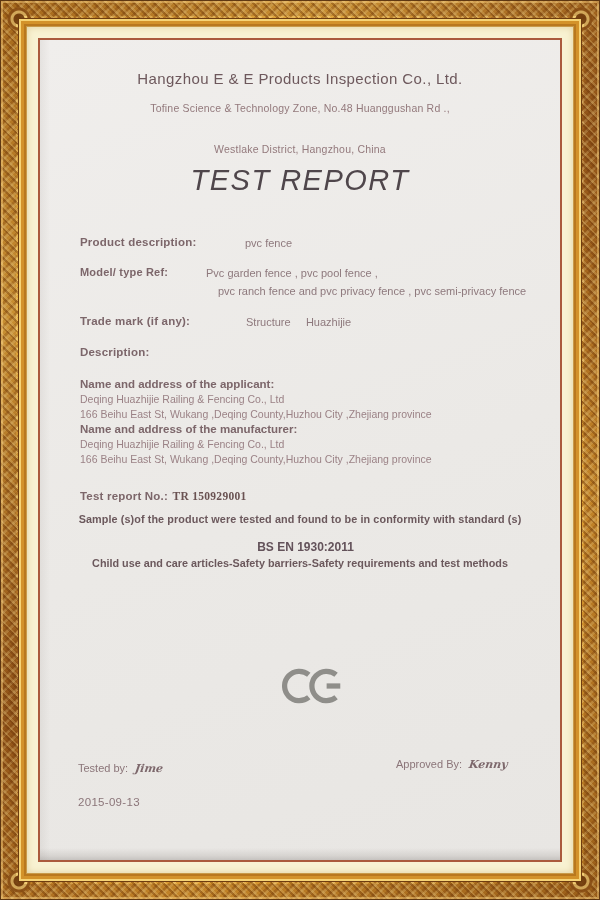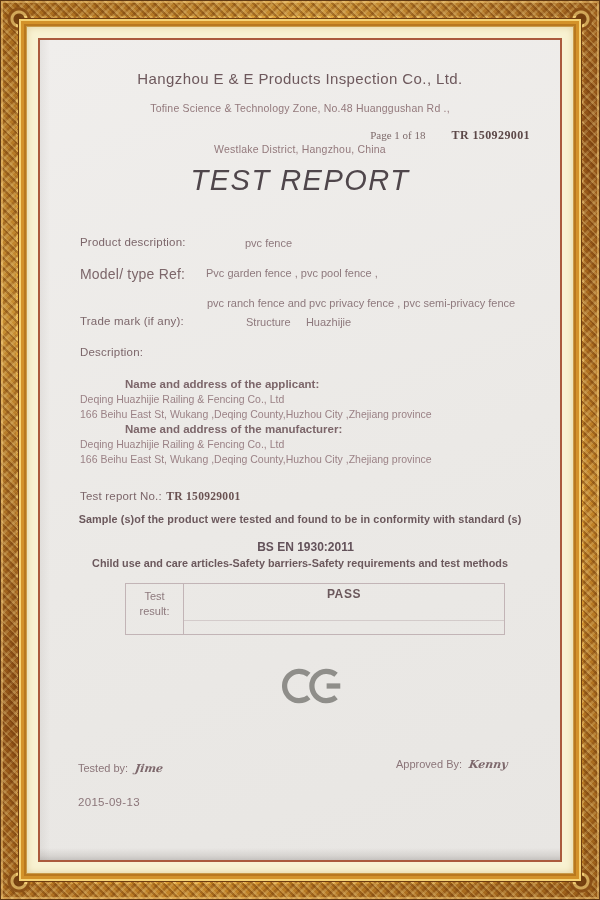--- a/index.html
+++ b/index.html
@@ -51,25 +51,25 @@
   
   .abs{position:absolute;}
   .center{left:0;right:0;text-align:center;}
   .company{top:30px;font-size:15px;letter-spacing:.4px;color:#6d585c;}
   .addr{font-size:10.5px;color:#93797c;letter-spacing:.2px;}
   .addr1{top:62px;} .addr2{top:75px;margin-top:28px;}
   .pageline{top:88px;right:30px;display:flex;gap:26px;align-items:baseline;}
   .pageinfo{font-family:"Liberation Serif",serif;font-size:11px;color:#7d6a6a;}
   .reportref{font-family:"Liberation Serif",serif;font-size:12px;font-weight:bold;color:#5c4848;letter-spacing:.4px;}
   .title{top:124px;font-size:29px;font-style:italic;color:#4f464b;letter-spacing:1.5px;font-weight:500;}
-  .lbl{font-weight:normal;color:#7c666a;font-size:11.5px;letter-spacing:.2px;text-align:right;}
-  .lbl-lg{font-size:14px;}
+  .lbl{font-weight:bold;color:#7c666a;font-size:11.5px;letter-spacing:.2px;text-align:right;}
+  .lbl-lg{font-size:11px;}
   .val{color:#8e797d;font-size:11px;}
   .pre{white-space:pre;}
-  .heading{font-weight:bold;color:#7c666a;font-size:11.5px;margin-left:45px;}
+  .heading{font-weight:bold;color:#7c666a;font-size:11.5px;}
   .softline{color:#9b8286;font-size:10.5px;}
   .serifval{font-family:"Liberation Serif",serif;color:#6a5252;font-size:11.5px;font-weight:600;letter-spacing:.3px;}
   .statement{font-weight:600;color:#6b585c;font-size:10.8px;letter-spacing:.1px;}
   .standard{font-weight:bold;color:#63525a;font-size:12px;}
   .stdtitle{font-weight:600;color:#6b585c;font-size:10.8px;}
   
   .rtable{top:543px;left:85px;width:378px;height:50px;border:1px solid #c2b4b6;display:flex;}
   .rtable .cell-label{width:57px;border-right:1px solid #c2b4b6;display:flex;flex-direction:column;align-items:center;justify-content:flex-start;padding-top:5px;color:#8d797d;font-size:11px;line-height:15px;}
   .rtable .cell-value{flex:1;position:relative;text-align:center;padding-top:3px;font-weight:bold;color:#6b585c;font-size:12px;letter-spacing:.6px;}
   .rtable .cell-value::after{content:"";position:absolute;left:0;right:0;top:36px;border-top:1px solid rgba(170,150,152,.35);}
@@ -88,33 +88,29 @@
 <div class="frame"></div>
 <div class="band-gold"></div>
 <div class="band-cream"></div>
 
 <div class="paper">
 
   <div class="abs center company">Hangzhou E &amp; E Products Inspection Co., Ltd.</div>
   <div class="abs center addr addr1">Tofine Science &amp; Technology Zone, No.48 Huanggushan Rd .,</div>
   <div class="abs center addr addr2">Westlake District, Hangzhou, China</div>
 
-  <div class="abs pageline">
-    <span class="pageinfo">Page 1 of 18</span>
-    <span class="reportref">TR 150929001</span>
-  </div>
 
   <div class="abs center title">TEST REPORT</div>
 
   <div class="abs lbl" style="top:196px;left:40px;">Product description:</div>
   <div class="abs val" style="top:197px;left:205px;">pvc fence</div>
 
   <div class="abs lbl lbl-lg" style="top:226px;left:40px;">Model/ type Ref:</div>
   <div class="abs val" style="top:227px;left:166px;">Pvc garden fence , pvc pool fence ,</div>
-  <div class="abs val" style="top:245px;left:167px;margin-top:12px;">pvc ranch fence and pvc privacy fence , pvc semi-privacy fence</div>
+  <div class="abs val" style="top:245px;left:178px;">pvc ranch fence and pvc privacy fence , pvc semi-privacy fence</div>
 
   <div class="abs lbl" style="top:275px;left:40px;">Trade mark (if any):</div>
   <div class="abs val pre" style="top:276px;left:206px;">Structure     Huazhijie</div>
 
   <div class="abs lbl" style="top:306px;left:40px;">Description:</div>
 
   <div class="abs heading" style="top:338px;left:40px;">Name and address of the applicant:</div>
   <div class="abs softline" style="top:353px;left:40px;">Deqing Huazhijie Railing &amp; Fencing Co., Ltd</div>
   <div class="abs softline" style="top:368px;left:40px;">166 Beihu East St, Wukang ,Deqing County,Huzhou City ,Zhejiang province</div>
 
@@ -124,29 +120,20 @@
 
   <div class="abs" style="top:446px;left:40px;">
     <span class="lbl">Test report No.:</span>
     <span class="serifval">TR 150929001</span>
   </div>
 
   <div class="abs center statement" style="top:473px;">Sample (s)of the product were tested and found to be in conformity with standard (s)</div>
   <div class="abs center standard" style="top:500px;padding-left:11px;">BS EN 1930:2011</div>
   <div class="abs center stdtitle" style="top:517px;">Child use and care articles-Safety barriers-Safety requirements and test methods</div>
 
-  <div class="abs rtable">
-    <div class="cell-label">
-      <span>Test</span>
-      <span>result:</span>
-    </div>
-    <div class="cell-value">
-      <span>PASS</span>
-    </div>
-  </div>
 
   <div class="abs ce">
     <svg width="63" height="42" viewBox="0 0 120 80" xmlns="http://www.w3.org/2000/svg">
       <g fill="none" stroke="#8f8e8a" stroke-width="10">
         <path d="M 51 18.6 A 28 28 0 1 0 51 61.4"></path>
         <path d="M 103 18.6 A 28 28 0 1 0 103 61.4"></path>
         <path d="M 85 40 H 111"></path>
       </g>
     </svg>
   </div>

